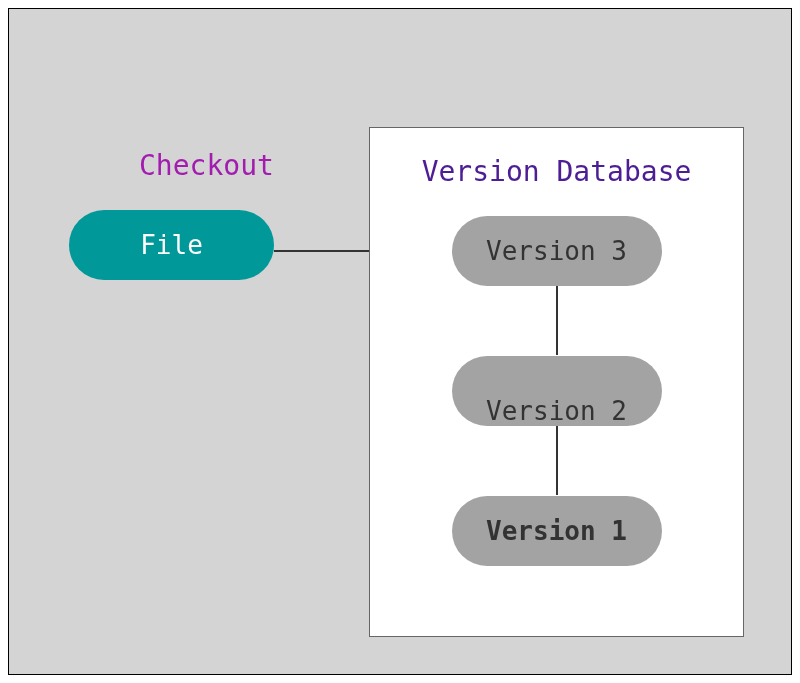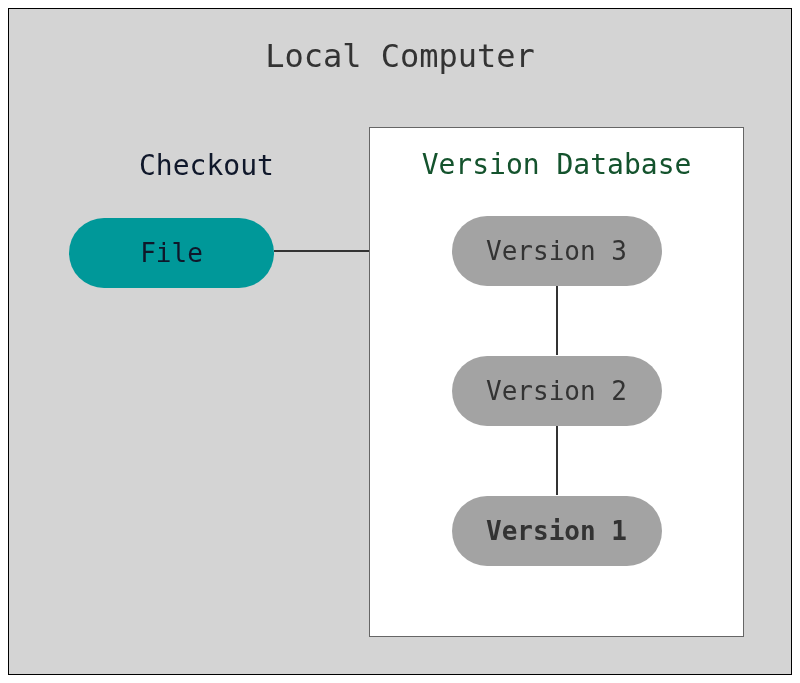--- a/index.html
+++ b/index.html
@@ -30,73 +30,73 @@
       transform: translateX(-50%);
       font-size: 32px;
       color: #333333;
       font-weight: 400;
     }
     .checkout-label {
       position: absolute;
       left: 130px;
       top: 140px;
       font-size: 28px;
-      color: #0f172a;
+      color: #a21caf;
       font-weight: 400;
     }
     .file-pill {
       position: absolute;
       left: 60px;
-      top: 209px;
+      top: 201px;
       width: 205px;
       height: 70px;
       background: #009899;
       border-radius: 36px;
       display: flex;
       align-items: center;
       justify-content: center;
-      color: #0f172a;
+      color: #ffffff;
       font-size: 26px;
       font-weight: 400;
     }
     .db-box {
       position: absolute;
       left: 360px;
       top: 118px;
       width: 375px;
       height: 510px;
       background: #ffffff;
       border: 1.5px solid #666666;
     }
     .db-title {
       position: absolute;
       left: 50%;
-      top: 20px;
+      top: 27px;
       transform: translateX(-50%);
       font-size: 28px;
-      color: #14532d;
+      color: #4c1d95;
       white-space: nowrap;
     }
     .version-pill {
       position: absolute;
       left: 50%;
       transform: translateX(-50%);
       width: 210px;
       height: 70px;
       background: #a3a3a3;
       border-radius: 36px;
       display: flex;
       align-items: center;
       justify-content: center;
       color: #333333;
       font-size: 26px;
       font-weight: 400;
     }
     .v3 { top: 88px; }
-    .v2 { top: 228px; }
+    .v2 { top: 228px; align-items: flex-end; }
     .v1 { top: 368px; font-weight: bold; }
     .connector-h {
       position: absolute;
       height: 1.5px;
       background: #333333;
     }
     .connector-v {
       position: absolute;
       width: 1.5px;
       background: #333333;
@@ -114,21 +114,20 @@
     .line-v2-v1 {
       left: 547px;
       top: 417px;
       height: 69px;
     }
   </style>
 </head>
 <body>
 
 <div class="outer-frame">
-  <div class="title">Local Computer</div>
 
   <div class="checkout-label">Checkout</div>
 
   <div class="file-pill">
     <span>File</span>
   </div>
 
   <div class="connector-h line-file-v3"></div>
 
   <div class="db-box">

